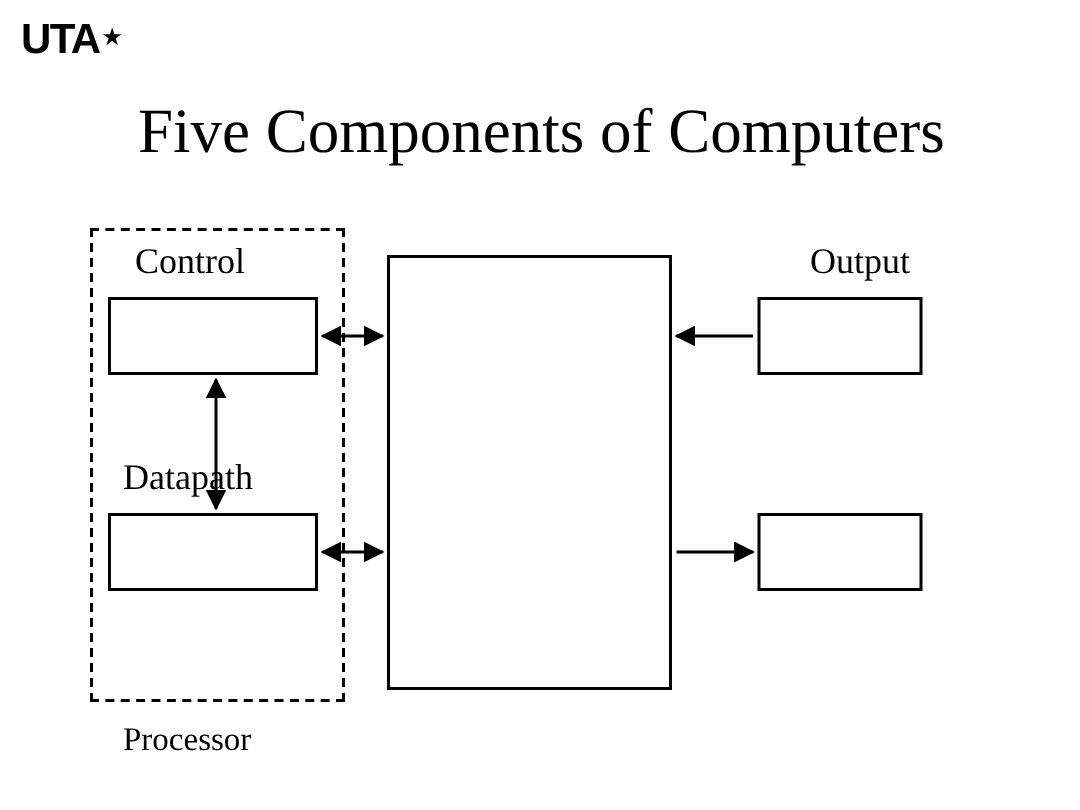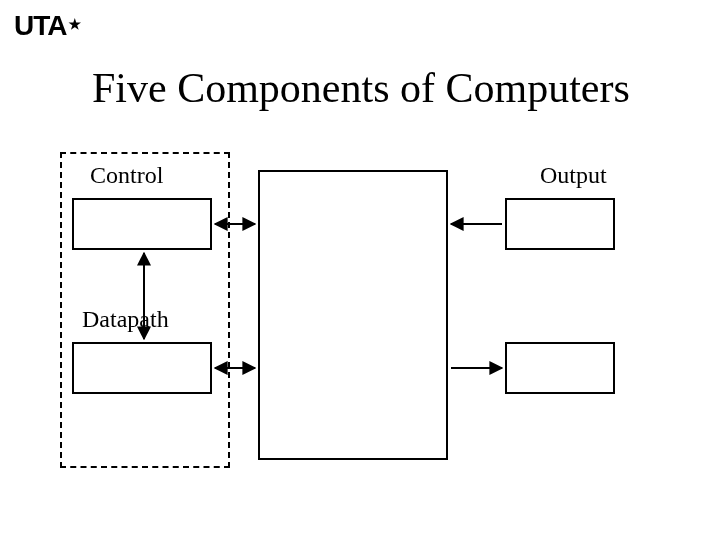--- a/index.html
+++ b/index.html
@@ -75,20 +75,21 @@
   <div class="logo">
     <span>UTA</span>
     <span class="star">★</span>
   </div>
 
   <div class="title">Five Components of Computers</div>
 
   <div class="label" style="left:90px;  top:162px;">Control</div>
   <div class="label" style="left:82px;  top:306px;">Datapath</div>
   <div class="label" style="left:540px; top:162px;">Output</div>
+  <div class="small-label" style="left:82px; top:480px;">Processor</div>
 
   <div class="processor-box" style="left:60px; top:152px; width:170px; height:316px;"></div>
 
   <div class="box" style="left:72px; top:198px; width:140px; height:52px;"></div>
 
   <div class="box" style="left:72px; top:342px; width:140px; height:52px;"></div>
 
   <div class="box" style="left:258px; top:170px; width:190px; height:290px;"></div>
 
   <div class="box" style="left:505px; top:198px; width:110px; height:52px;"></div>

